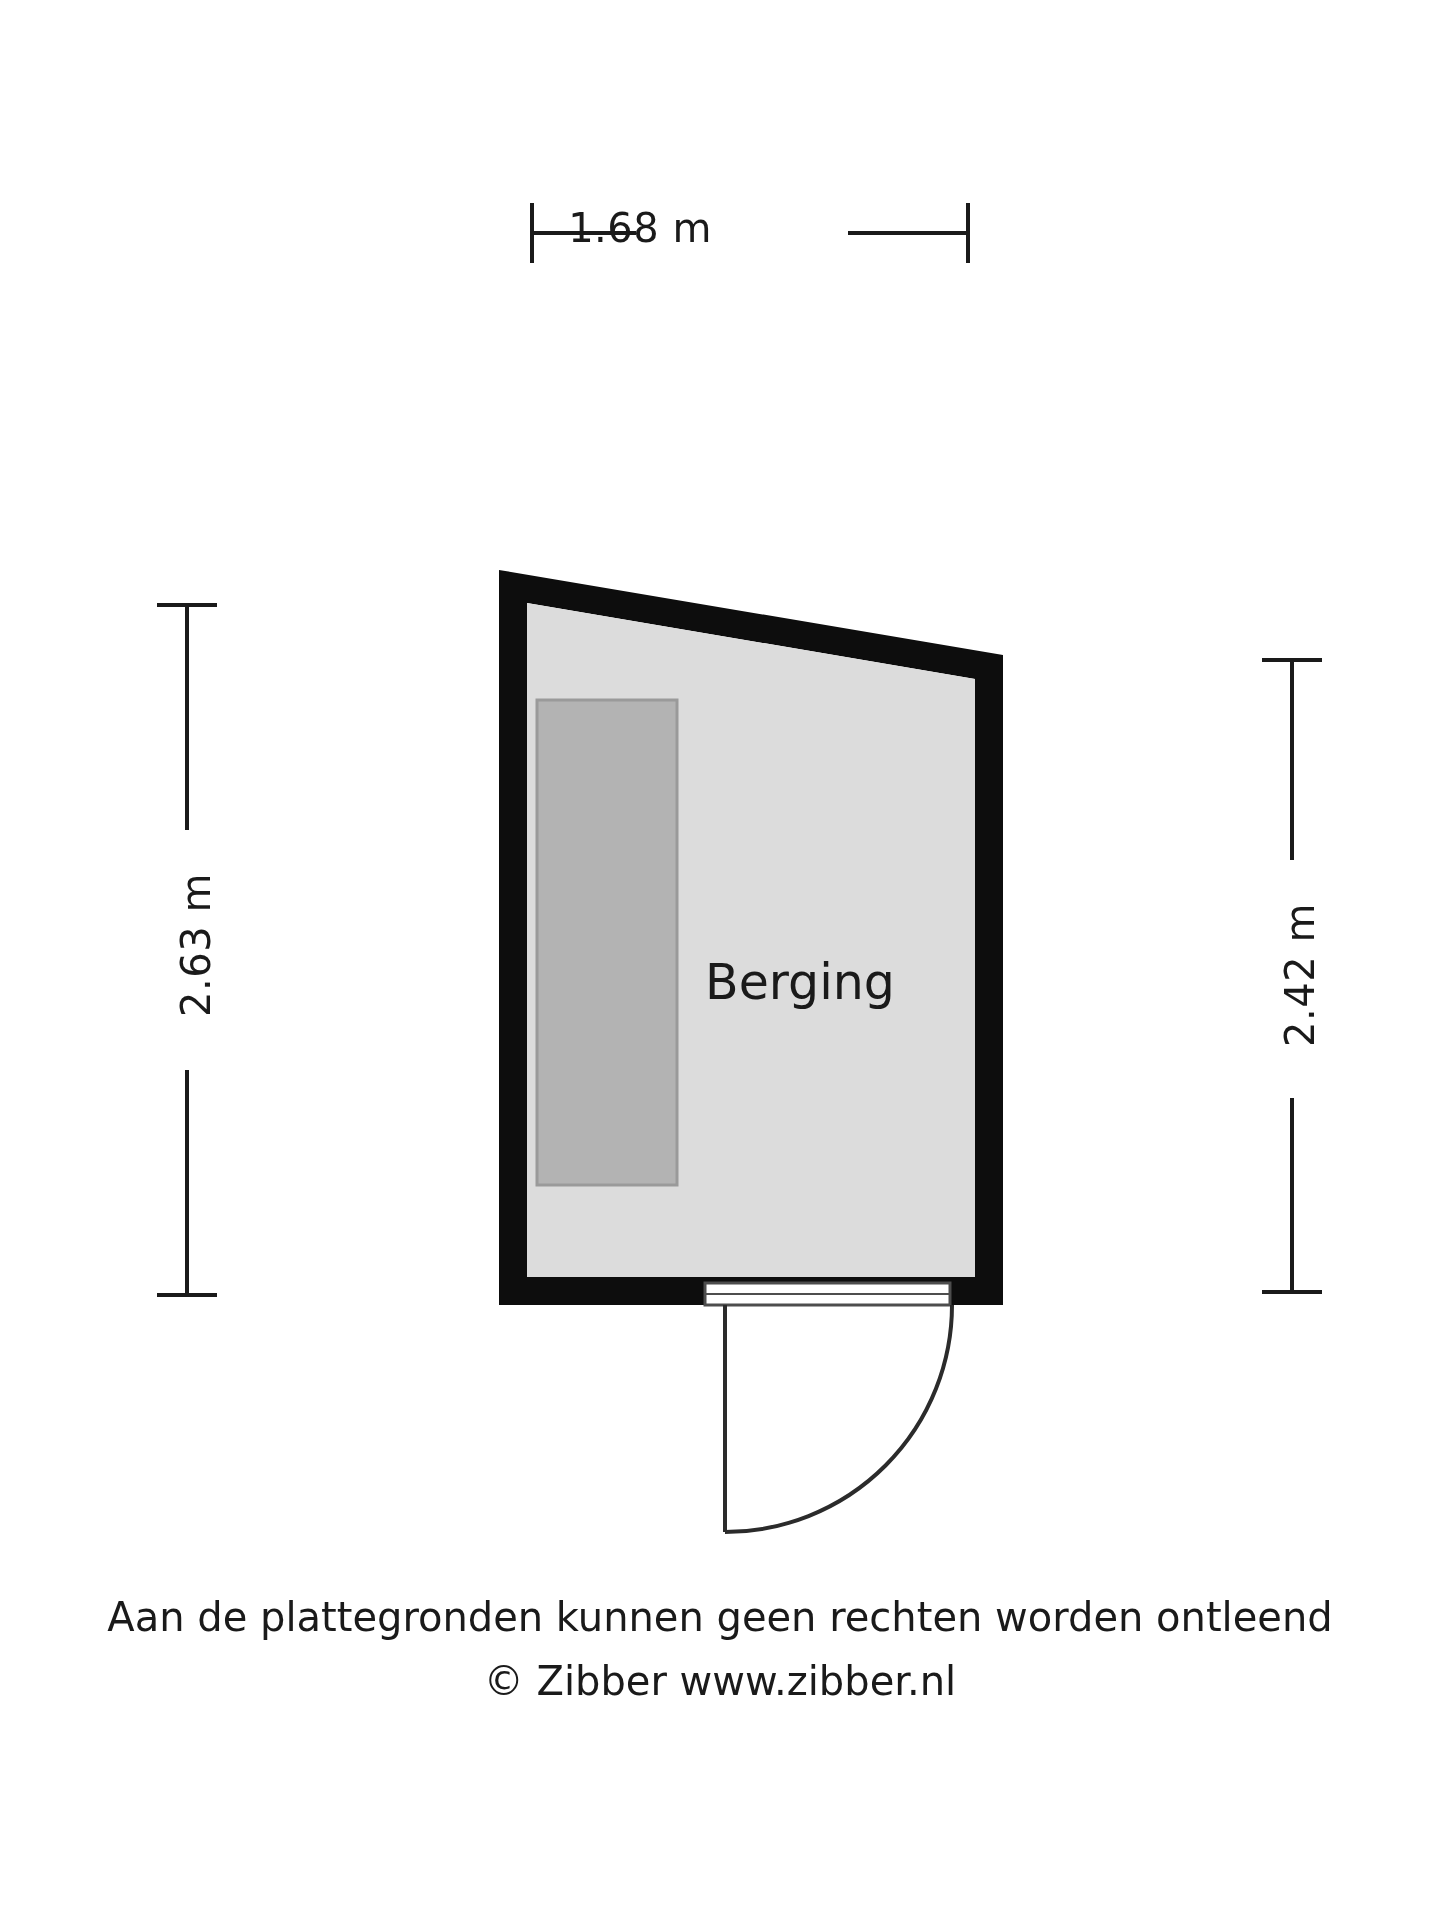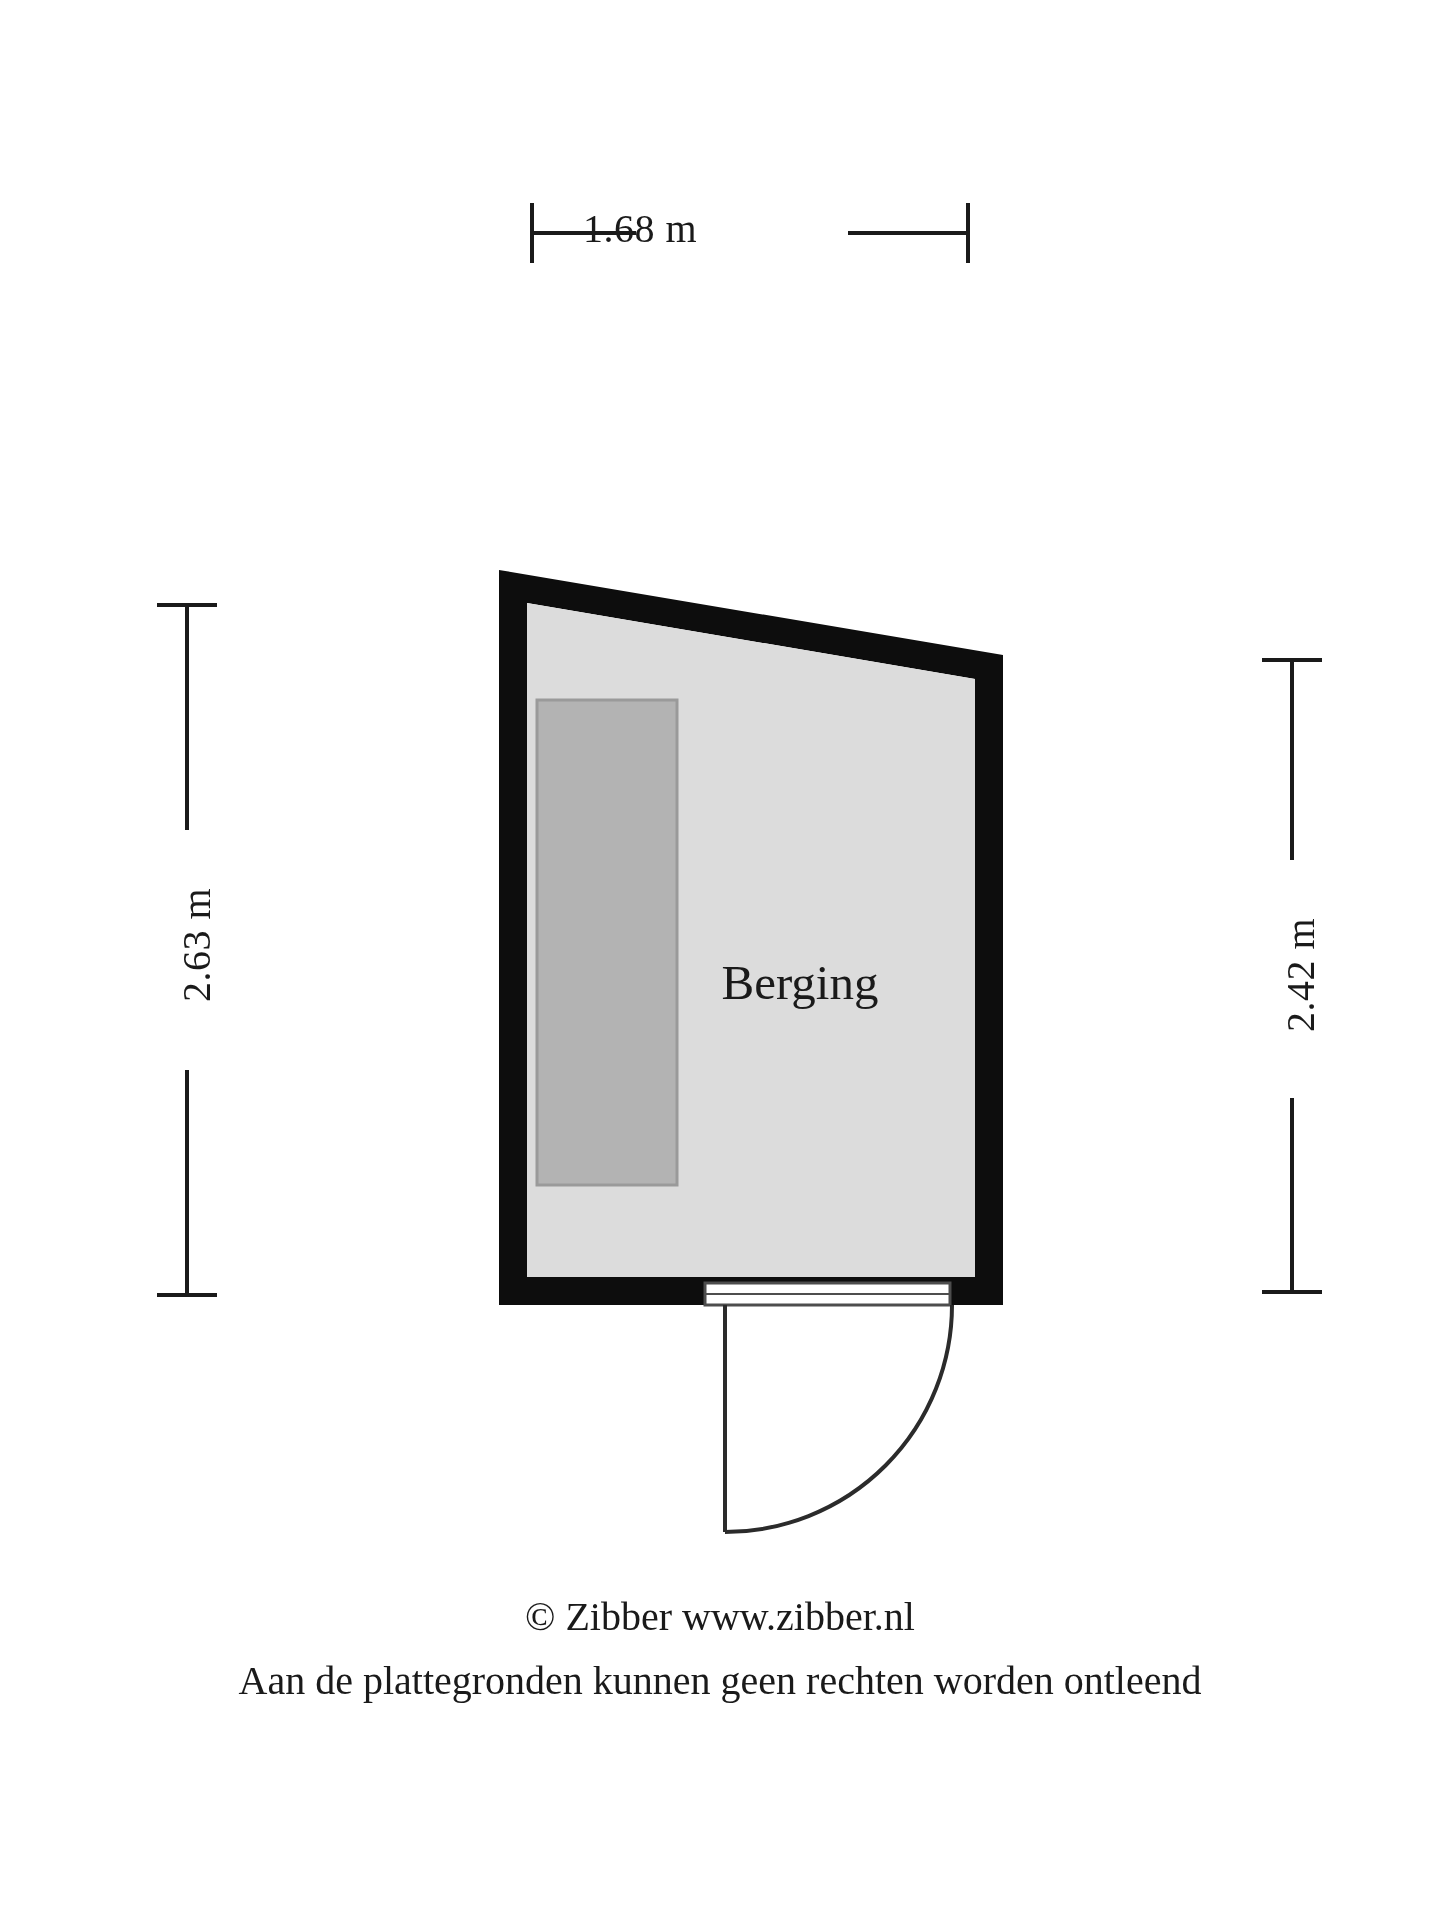--- a/index.html
+++ b/index.html
@@ -15,21 +15,20 @@
     color: #1a1a1a;
     overflow: hidden;
   }
 
   #floorplan-stage {
     position: absolute;
     left: 0;
     top: 0;
     width: 1440px;
     height: 1920px;
-    font-family: Liberation Serif, serif;
   }
 
   .dim-label {
     position: absolute;
     font-size: 40px;
     letter-spacing: 0.5px;
     color: #1a1a1a;
     white-space: nowrap;
   }
 
@@ -135,17 +134,17 @@
 
   <div class="dim-label" id="dim-top-label">1.68 m</div>
 
   <div class="dim-label" id="dim-left-label">2.63 m</div>
 
   <div class="dim-label" id="dim-right-label">2.42 m</div>
 
   <div id="room-label">Berging</div>
 
   <div id="footer">
+    <div class="line">Aan de plattegronden kunnen geen rechten worden ontleend</div>
     <div class="line">© Zibber www.zibber.nl</div>
-    <div class="line">Aan de plattegronden kunnen geen rechten worden ontleend</div>
   </div>
 
 </div>
 
 </body></html>

